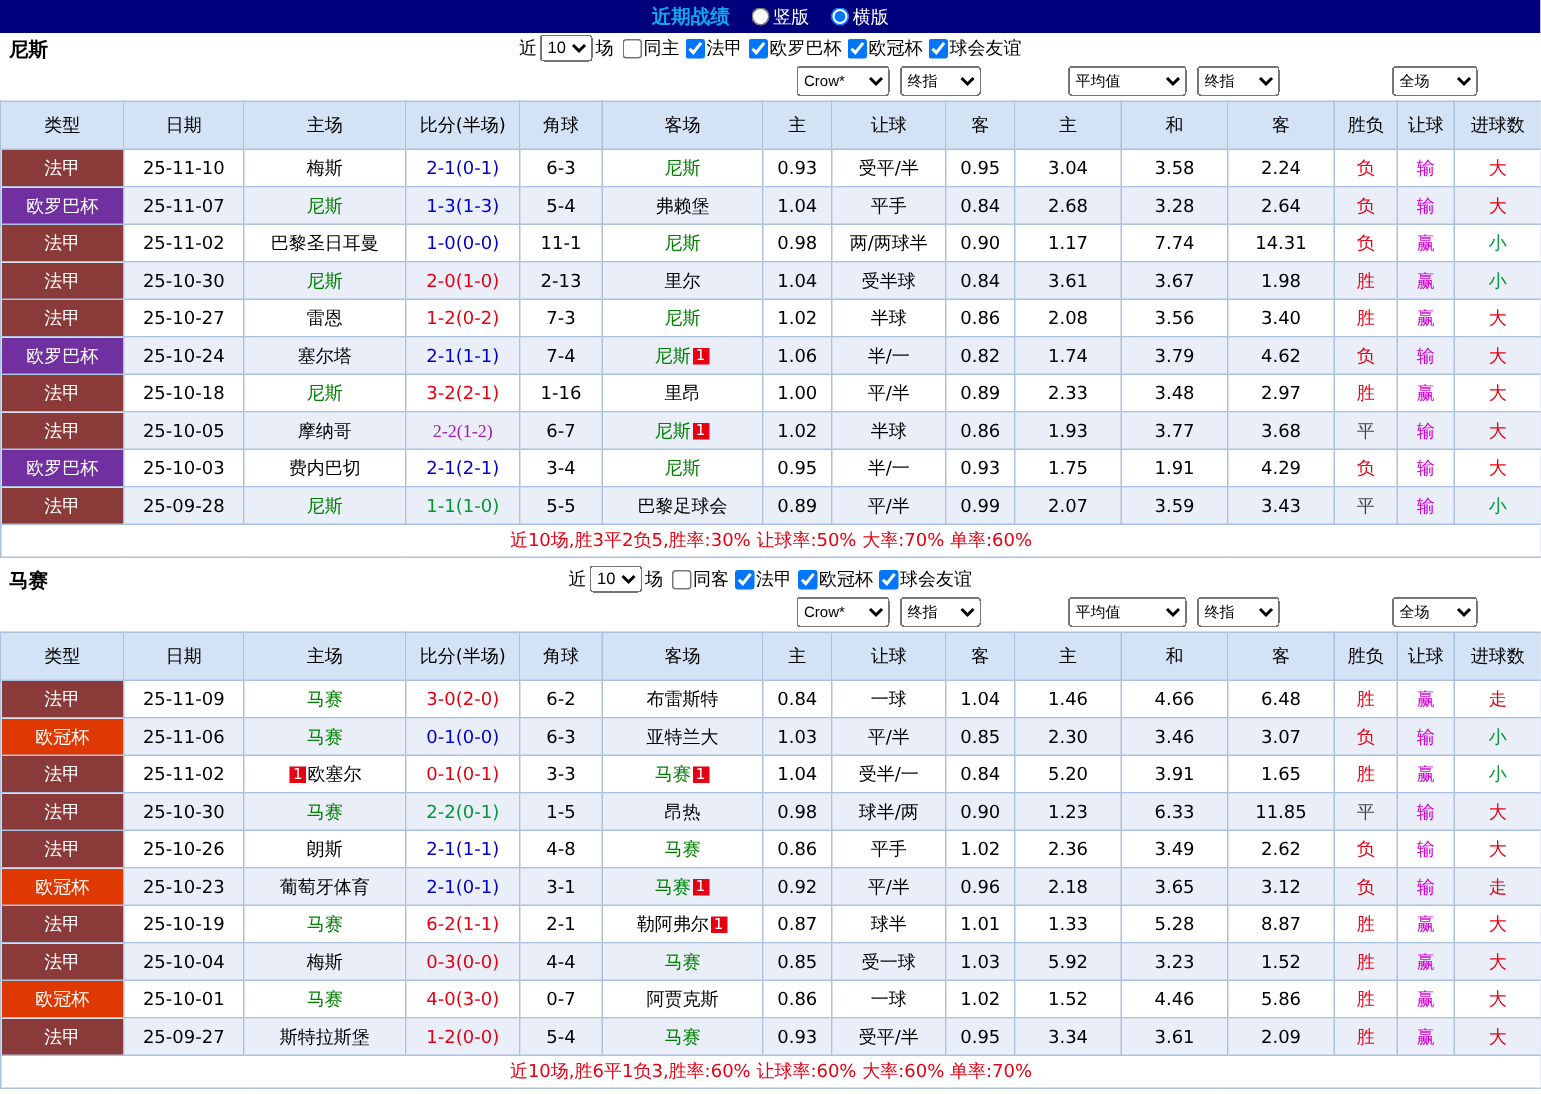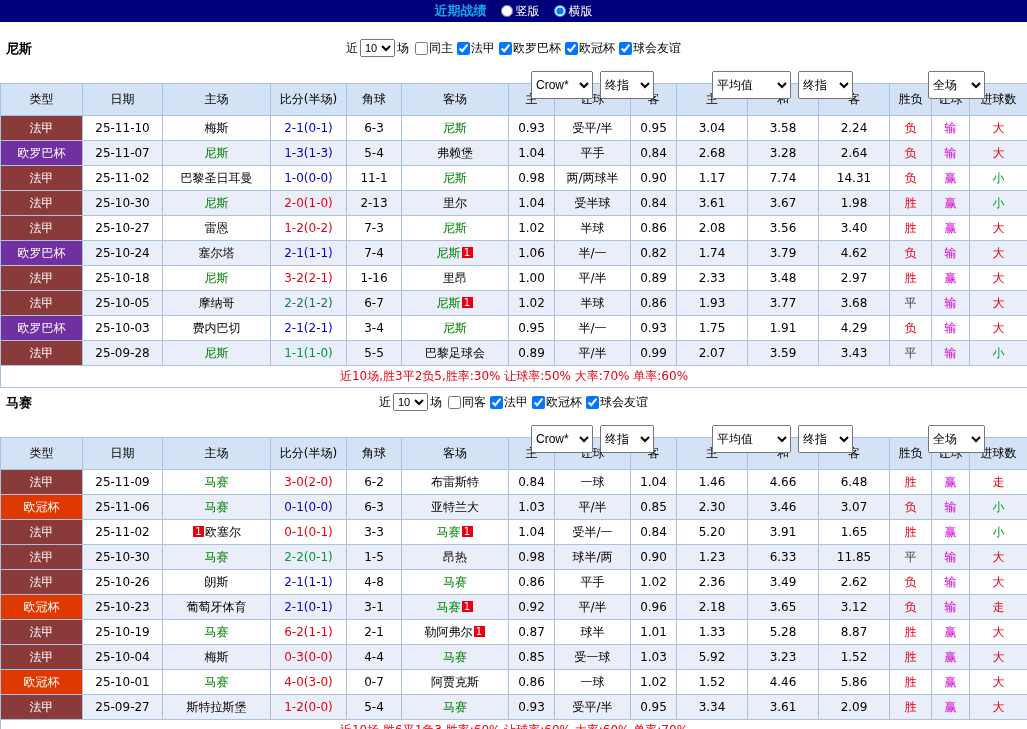--- a/index.html
+++ b/index.html
@@ -11,36 +11,36 @@
   }
   .topbar {
     height:22px; background:#00007d; color:#fff;
     display:flex; align-items:center; justify-content:center; gap:14px;
   }
   .topbar .title { color:#0ea5e9; font-weight:bold; font-size:13px; }
   .radio-group { display:flex; align-items:flex-end; gap:14px; }
   .radio-group label { display:inline-flex; align-items:center; gap:3px; cursor:pointer; }
   .radio-group input { margin:0; width:12px; height:12px; }
 
-  .section { position:relative;margin-top:16px; }
+  .section { position:relative; }
   .section + .section { margin-top:4px; }
 
   .controls { position:relative; height:21px; }
   .team-name { position:absolute; left:6px; top:2px; font-weight:bold; font-size:13px; }
   .filter {
     position:absolute; left:0; right:0; top:1px;
     display:flex; justify-content:center; align-items:center; gap:2px;
   }
   .filter select { font-size:11px; height:18px; }
   .cbs { display:inline-flex; align-items:center; }
   .cbs label { display:inline-flex; align-items:center; cursor:pointer; }
   .cbs input { margin:0 1px 0 4px; width:13px; height:13px; }
 
   .selects-row { position:relative; height:24px; }
-  .selects-row select { position:absolute; top:12px; height:28px; font-size:12px; }
+  .selects-row select { position:absolute; top:1px; height:20px; font-size:10px; }
   .sel-source { left:531px; width:62px; }
   .sel-source-time { left:600px; width:54px; }
   .sel-europe { left:712px; width:79px; }
   .sel-europe-time { left:798px; width:55px; }
   .sel-scope { left:928px; width:57px; }
 
   table { border-collapse:collapse; width:1027px; table-layout:fixed; }
   th, td {
     border:1px solid #a9c2e0; text-align:center; padding:0;
     overflow:hidden; white-space:nowrap;
@@ -245,21 +245,21 @@
           <td data-name="eu-draw-odds-cell">3.48</td>
           <td data-name="eu-away-odds-cell">2.97</td>
           <td data-name="result-cell" style="color: rgb(230, 0, 18);">胜</td>
           <td data-name="handicap-result-cell" style="color: rgb(212, 0, 212);">赢</td>
           <td data-name="goals-cell" style="color: rgb(230, 0, 18);">大</td>
         </tr>
         <tr data-name="match-row">
           <td data-name="league-cell" style="background: rgb(139, 58, 58);">法甲</td>
           <td data-name="date-cell">25-10-05</td>
           <td data-name="home-team-cell"><span data-name="team-label">摩纳哥</span></td>
-          <td data-name="score-cell" style="color: #0f766e;">2-2(1-2)</td>
+          <td data-name="score-cell" style="color: #a21caf; font-family: Liberation Serif, serif;">2-2(1-2)</td>
           <td data-name="corner-cell">6-7</td>
           <td data-name="away-team-cell"><span data-name="team-label" class="focus">尼斯</span><span class="badge" data-name="red-card-badge">1</span></td>
           <td data-name="ah-home-odds-cell">1.02</td>
           <td data-name="ah-line-cell">半球</td>
           <td data-name="ah-away-odds-cell">0.86</td>
           <td data-name="eu-home-odds-cell">1.93</td>
           <td data-name="eu-draw-odds-cell">3.77</td>
           <td data-name="eu-away-odds-cell">3.68</td>
           <td data-name="result-cell" style="color: rgb(68, 68, 68);">平</td>
           <td data-name="handicap-result-cell" style="color: rgb(212, 0, 212);">输</td>

